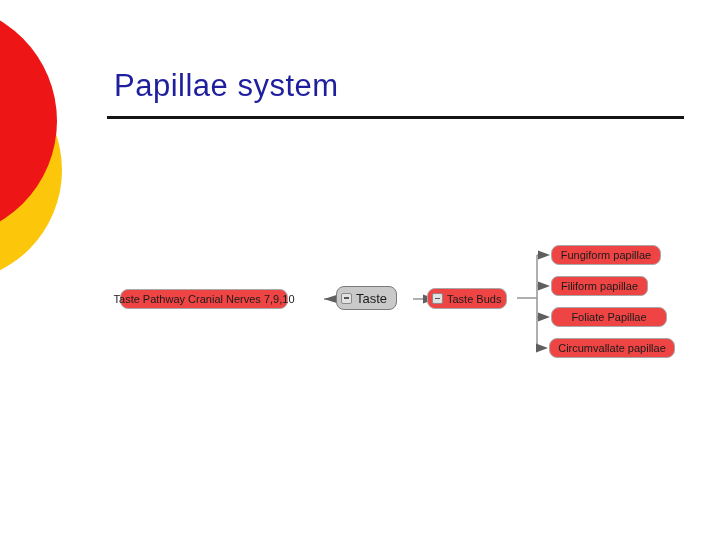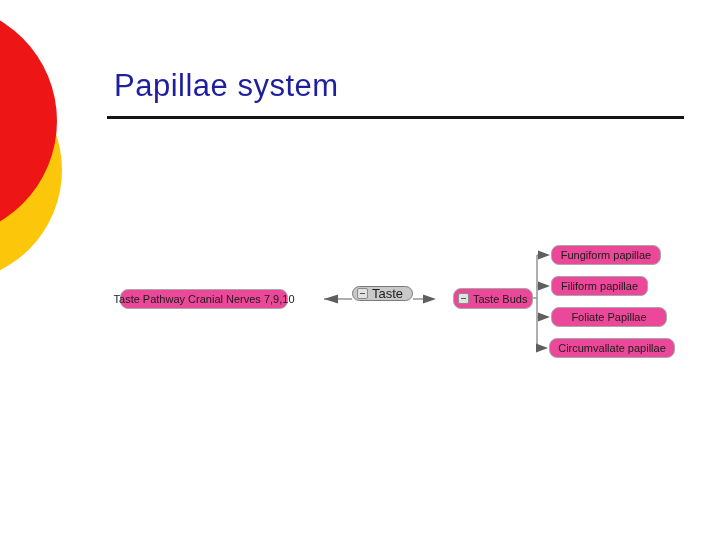--- a/index.html
+++ b/index.html
@@ -20,29 +20,29 @@
   }
   .title-underline{
     position:absolute;left:107px;top:116px;width:577px;height:3px;
     background:var(--c-underline,#151515);
   }
 
   
   .node{
     position:absolute;box-sizing:border-box;
     display:flex;align-items:center;justify-content:center;
-    background:#ec4899;border:1px solid var(--c-node-border,#A8A8A8);
+    background:#ef4444;border:1px solid var(--c-node-border,#A8A8A8);
     border-radius:8px;color:var(--c-text,#1b1b1b);
     font-size:11px;white-space:nowrap;gap:2px;
   }
   .node-left   {left:120px;top:289px;width:168px;height:20px;}
-  .node-root   {left:352px;top:286px;width:61px;height:15px;
+  .node-root   {left:336px;top:286px;width:61px;height:24px;
                 background:var(--c-node-selected,#C9C9C9);
                 border:1.5px solid #7a7a7a;font-size:13px;justify-content:flex-start;padding-left:4px;}
-  .node-mid    {left:453px;top:288px;width:80px;height:21px;justify-content:flex-start;padding-left:4px;}
+  .node-mid    {left:427px;top:288px;width:80px;height:21px;justify-content:flex-start;padding-left:4px;}
   .node-child1 {left:551px;top:245px;width:110px;height:20px;}
   .node-child2 {left:551px;top:276px;width:97px;height:20px;border-radius:7px;}
   .node-child3 {left:551px;top:307px;width:116px;height:20px;}
   .node-child4 {left:549px;top:338px;width:126px;height:20px;}
 
   
   .collapse-icon{
     position:relative;display:inline-block;width:9px;height:9px;flex:0 0 9px;
     background:#e2e2e2;border:1px solid #8a8a8a;border-radius:2px;margin-right:2px;
   }

